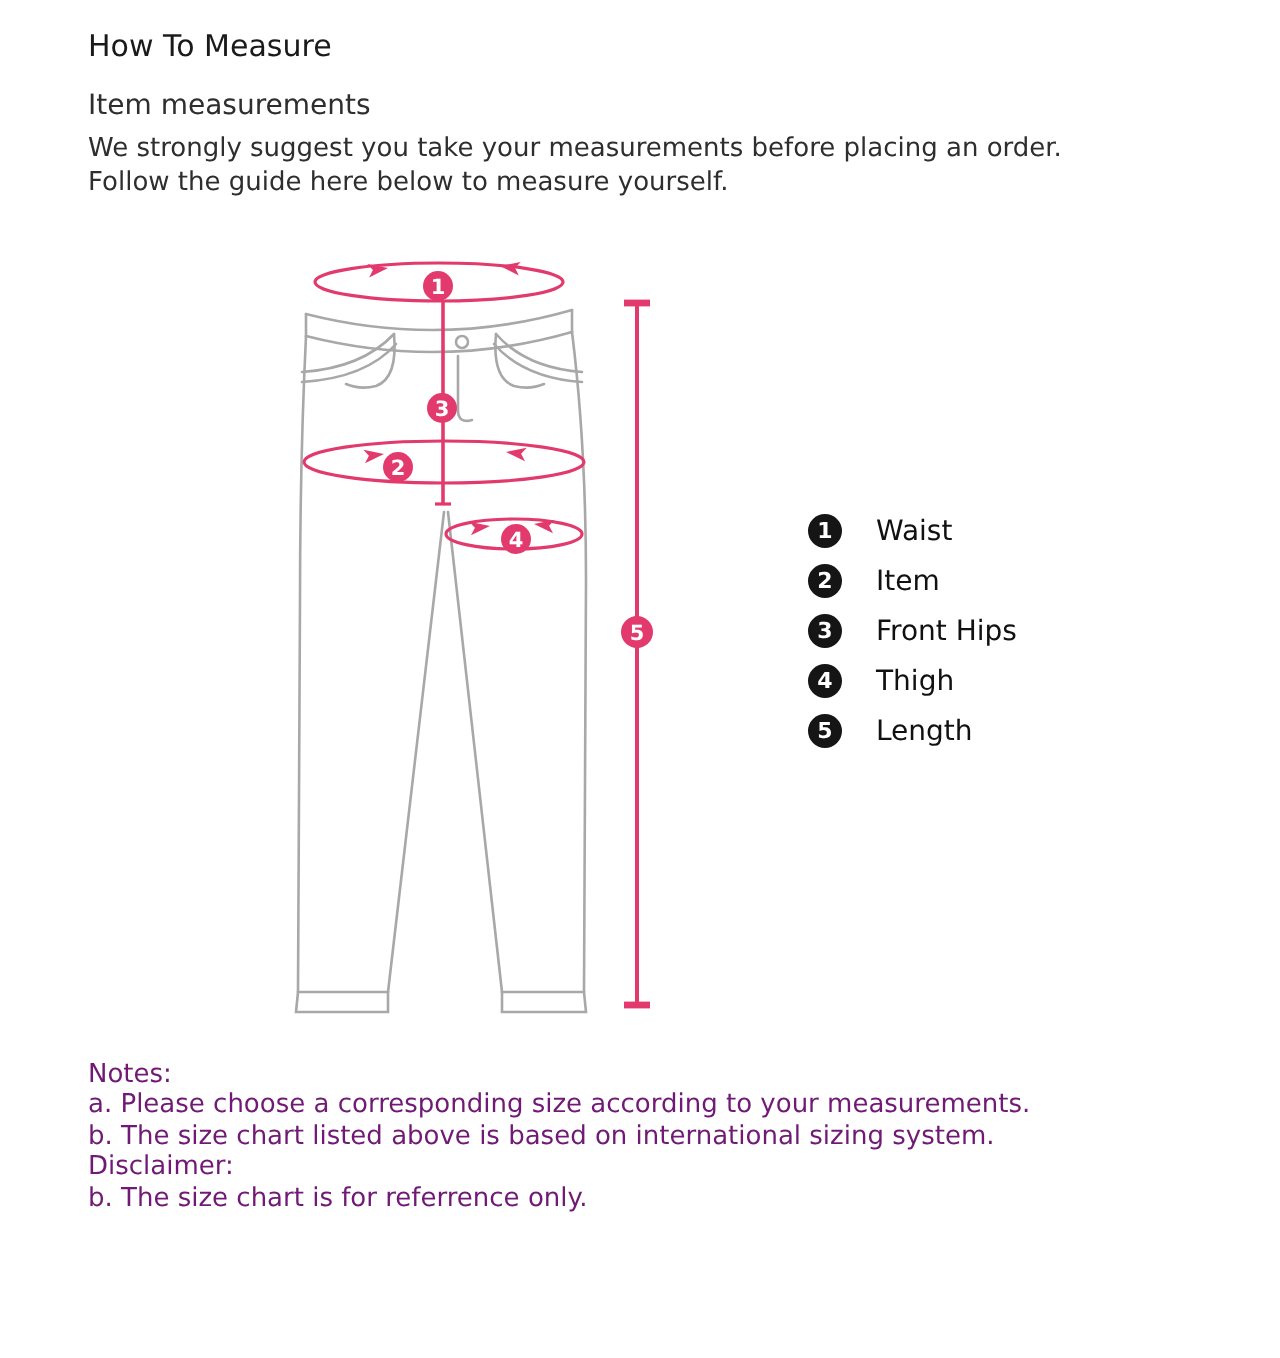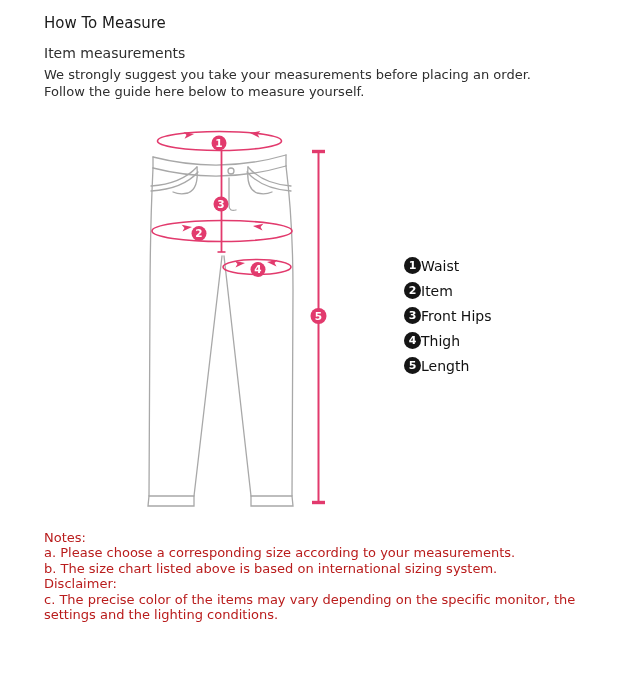--- a/index.html
+++ b/index.html
@@ -13,22 +13,22 @@
   .out path,.out circle{fill:none;stroke:var(--outline,#a8a8a8);stroke-width:1.3;stroke-linecap:round;}
   .acc{fill:none;stroke:var(--accent,#e23a6d);}
   .accf{fill:var(--accent,#e23a6d);stroke:none;}
   .badge-num{font-family:"DejaVu Sans",sans-serif;font-size:10.5px;font-weight:700;
              fill:#ffffff;text-anchor:middle;}
   .legend{left:404px;top:253px;}
   .legend-row{display:flex;align-items:center;height:25px;}
   .lg-circle{width:17px;height:17px;border-radius:50%;background:#151515;color:#fff;
              font-size:11px;font-weight:700;display:flex;align-items:center;justify-content:center;
              flex:0 0 17px;}
-  .lg-label{margin-left:0;font-size:14px;color:#111;}
-  .notes{left:44px;top:530px;width:574px;font-size:13px;line-height:15.4px;color:#b91c1c;}
+  .lg-label{margin-left:17px;font-size:14px;color:#111;}
+  .notes{left:44px;top:530px;width:574px;font-size:13px;line-height:15.4px;color:#701a75;}
   .notes div{margin:0;}
 </style>
 </head>
 <body>
 
 <div class="abs page-title">How To Measure</div>
 <div class="abs page-subtitle">Item measurements</div>
 <div class="abs intro">
   <div>We strongly suggest you take your measurements before placing an order.</div>
   <div>Follow the guide here below to measure yourself.</div>
@@ -127,14 +127,14 @@
     <span class="lg-circle">5</span>
     <span class="lg-label">Length</span>
   </div>
 </div>
 
 <div class="abs notes">
   <div>Notes:</div>
   <div>a. Please choose a corresponding size according to your measurements.</div>
   <div>b. The size chart listed above is based on international sizing system.</div>
   <div>Disclaimer:</div>
-  <div>c. The precise color of the items may vary depending on the specific monitor, the settings and the lighting conditions.</div>
+  <div>b. The size chart is for referrence only.</div>
 </div>
 
 </body></html>

